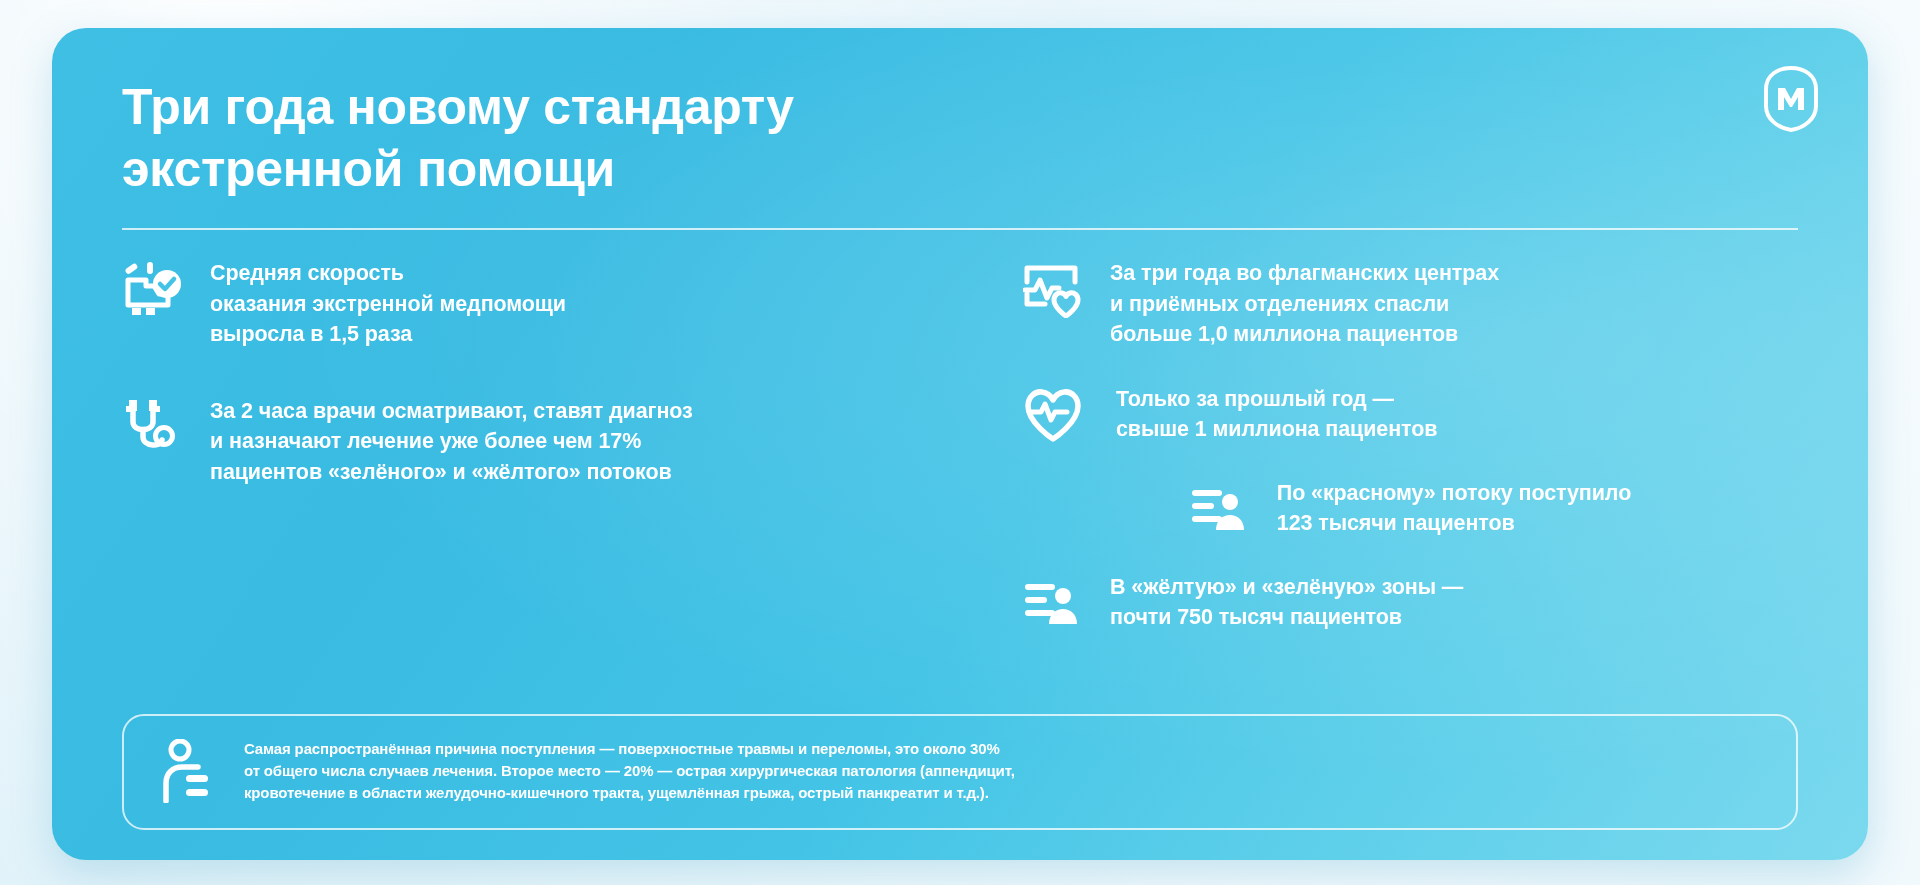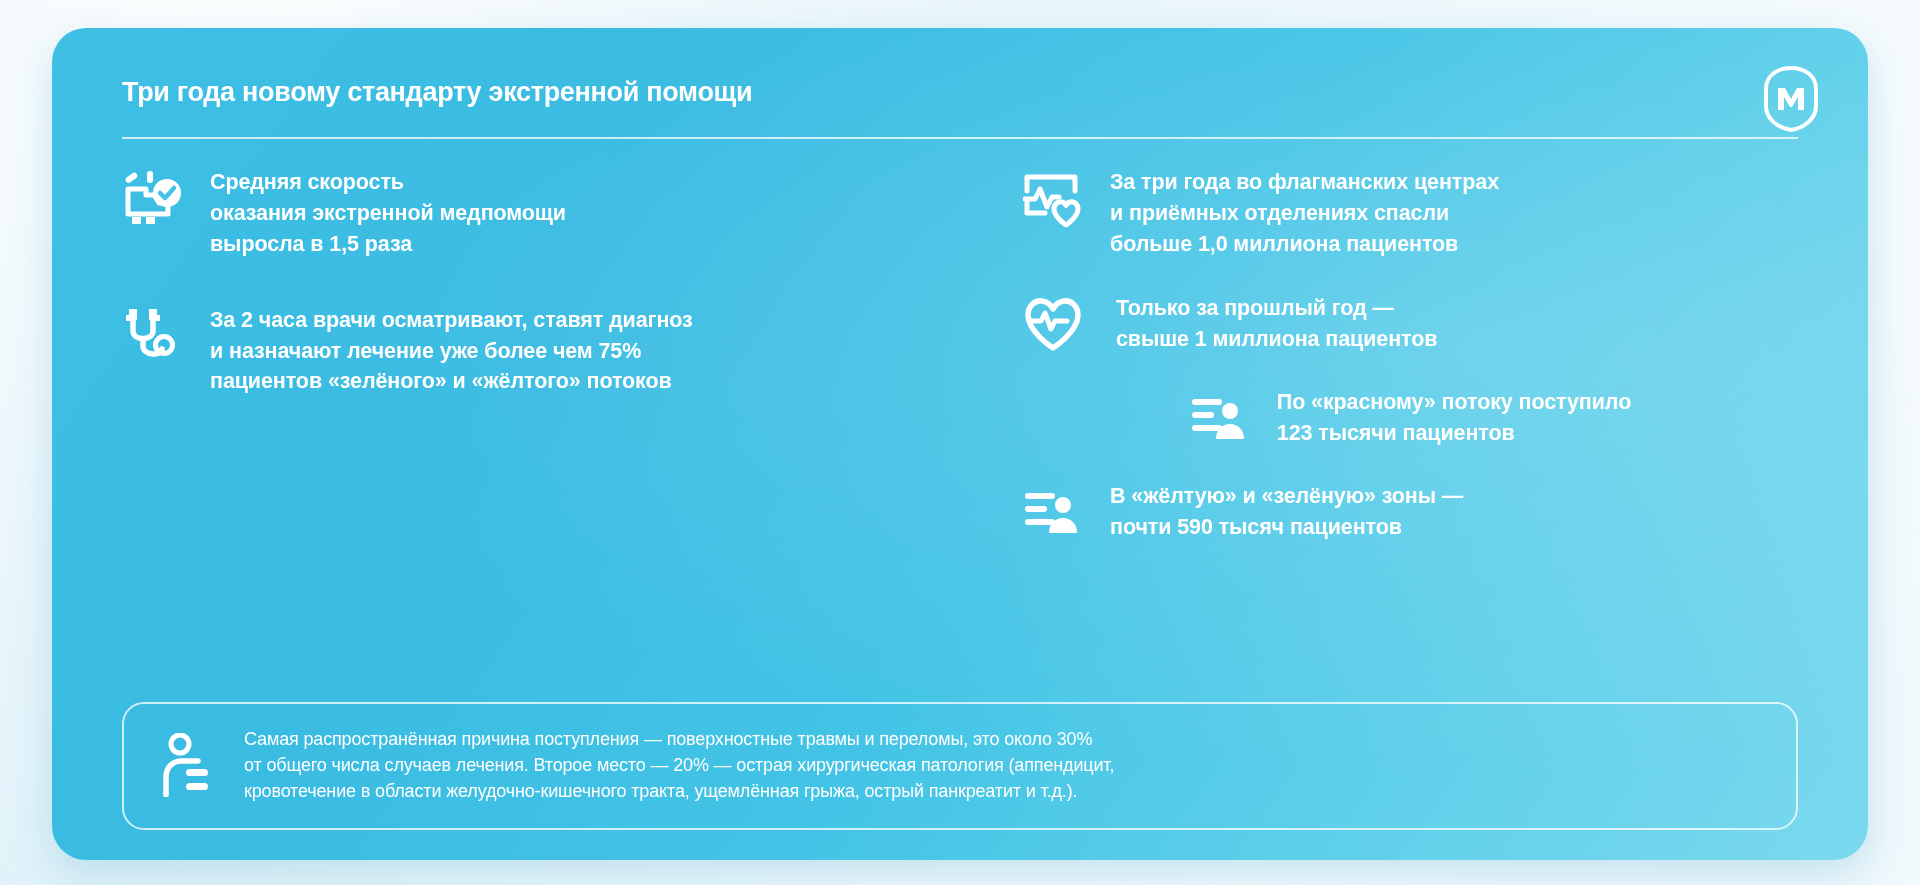--- a/index.html
+++ b/index.html
@@ -36,21 +36,21 @@
     content: "";
     position: absolute;
     inset: 0;
     background: radial-gradient(ellipse at 78% 38%, rgba(255,255,255,0.16) 0%, rgba(255,255,255,0) 60%);
     pointer-events: none;
   }
   .inner { position: relative; z-index: 2; padding: 40px 48px 0 48px; height: 100%; }
 
   .title {
     color: #ffffff;
-    font-size: 27px;
+    font-size: 50px;
     font-weight: bold;
     line-height: 1.24;
     letter-spacing: -0.3px;
     max-width: 880px;
     padding-left: 22px;
     padding-top: 8px;
   }
   .logo {
     position: absolute;
     right: 46px;
@@ -121,22 +121,22 @@
   .footnote .icon {
     flex: 0 0 auto;
     width: 62px;
     height: 66px;
     display: flex;
     align-items: center;
     justify-content: center;
   }
   .footnote .txt {
     color: #ffffff;
-    font-size: 18px;
-    font-weight: normal;
+    font-size: 15px;
+    font-weight: bold;
     line-height: 1.45;
     white-space: pre-line;
     letter-spacing: -0.15px;
   }
 </style>
 </head>
 <body>
 
 <div class="page-bg"></div>
 
@@ -186,21 +186,21 @@
                 <rect x="4" y="10" width="6" height="6"></rect>
                 <rect x="27" y="4" width="8" height="11"></rect>
                 <rect x="32" y="10" width="6" height="6"></rect>
               </g>
               <path d="M11 15 L11 26 C11 36 31 36 31 26 L31 15" fill="none" stroke="#ffffff" stroke-width="5.5" stroke-linecap="round"></path>
               <path d="M21 35 L21 41 C21 50 38 52 40 44" fill="none" stroke="#ffffff" stroke-width="5.5" stroke-linecap="round"></path>
               <circle cx="42" cy="40" r="8.5" fill="none" stroke="#ffffff" stroke-width="5"></circle>
             </svg>
           </span>
           <span class="txt">За 2 часа врачи осматривают, ставят диагноз
-и назначают лечение уже более чем 75%
+и назначают лечение уже более чем 17%
 пациентов «зелёного» и «жёлтого» потоков</span>
         </div>
 
 
       </div>
 
       <div class="col col-right">
 
         <div class="item">
           <span class="icon">
@@ -251,21 +251,21 @@
               <g fill="#ffffff">
                 <rect x="2" y="8" width="30" height="6" rx="3"></rect>
                 <rect x="2" y="21" width="22" height="6" rx="3"></rect>
                 <rect x="2" y="34" width="30" height="6" rx="3"></rect>
               </g>
               <circle cx="40" cy="20" r="8" fill="#ffffff"></circle>
               <path d="M26 48 C26 38 33 33 40 33 C47 33 54 38 54 48 Z" fill="#ffffff"></path>
             </svg>
           </span>
           <span class="txt">В «жёлтую» и «зелёную» зоны —
-почти 590 тысяч пациентов</span>
+почти 750 тысяч пациентов</span>
         </div>
 
       </div>
     </div>
   </div>
 
   <div class="footnote">
     <span class="icon">
       <svg width="58" height="64" viewBox="0 0 58 64">
         <circle cx="24" cy="11" r="9" fill="none" stroke="#ffffff" stroke-width="5"></circle>

